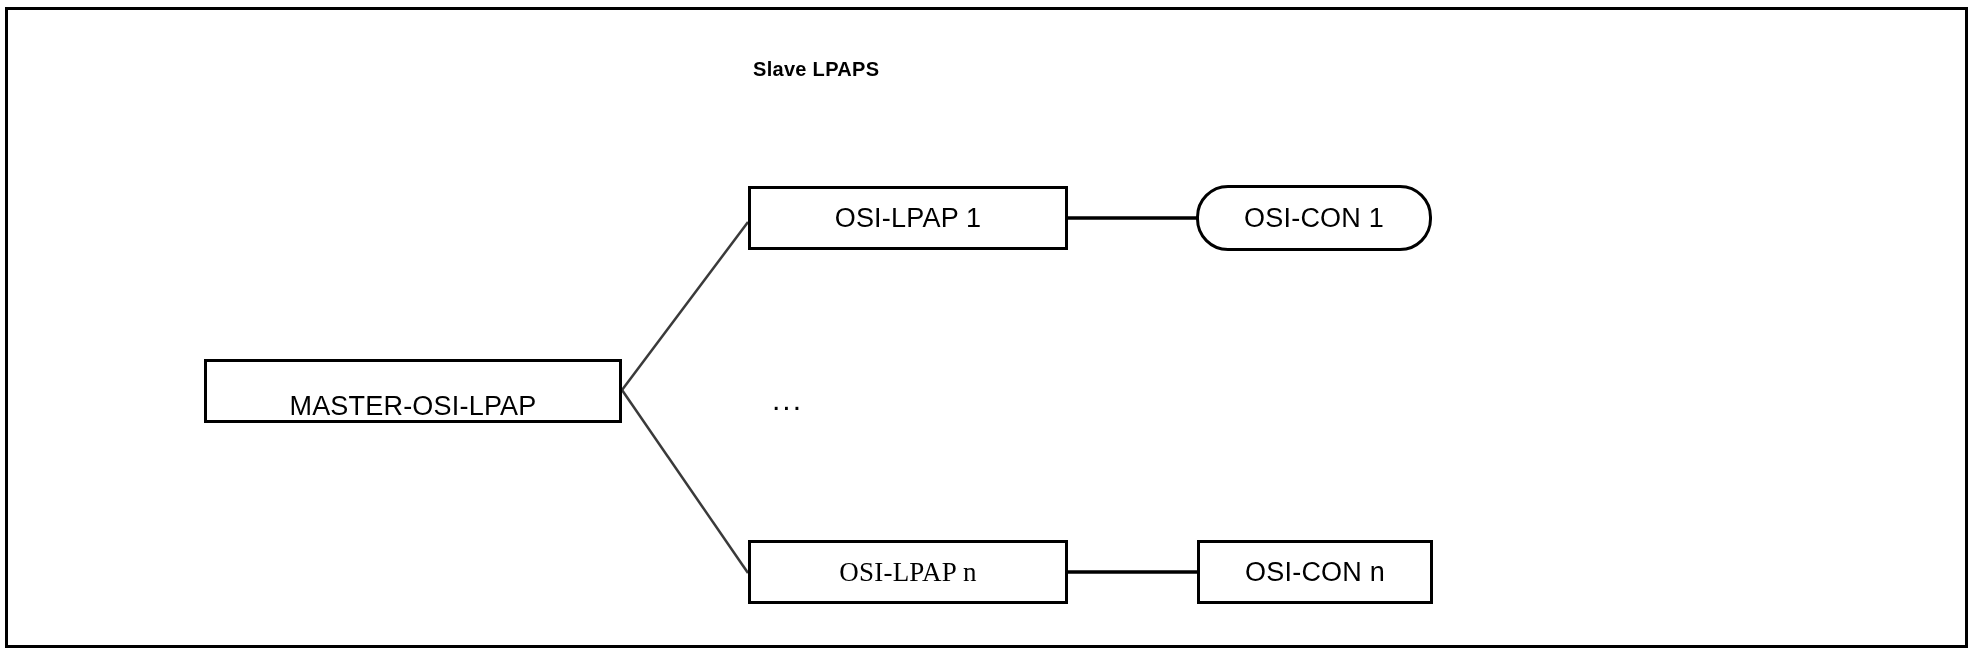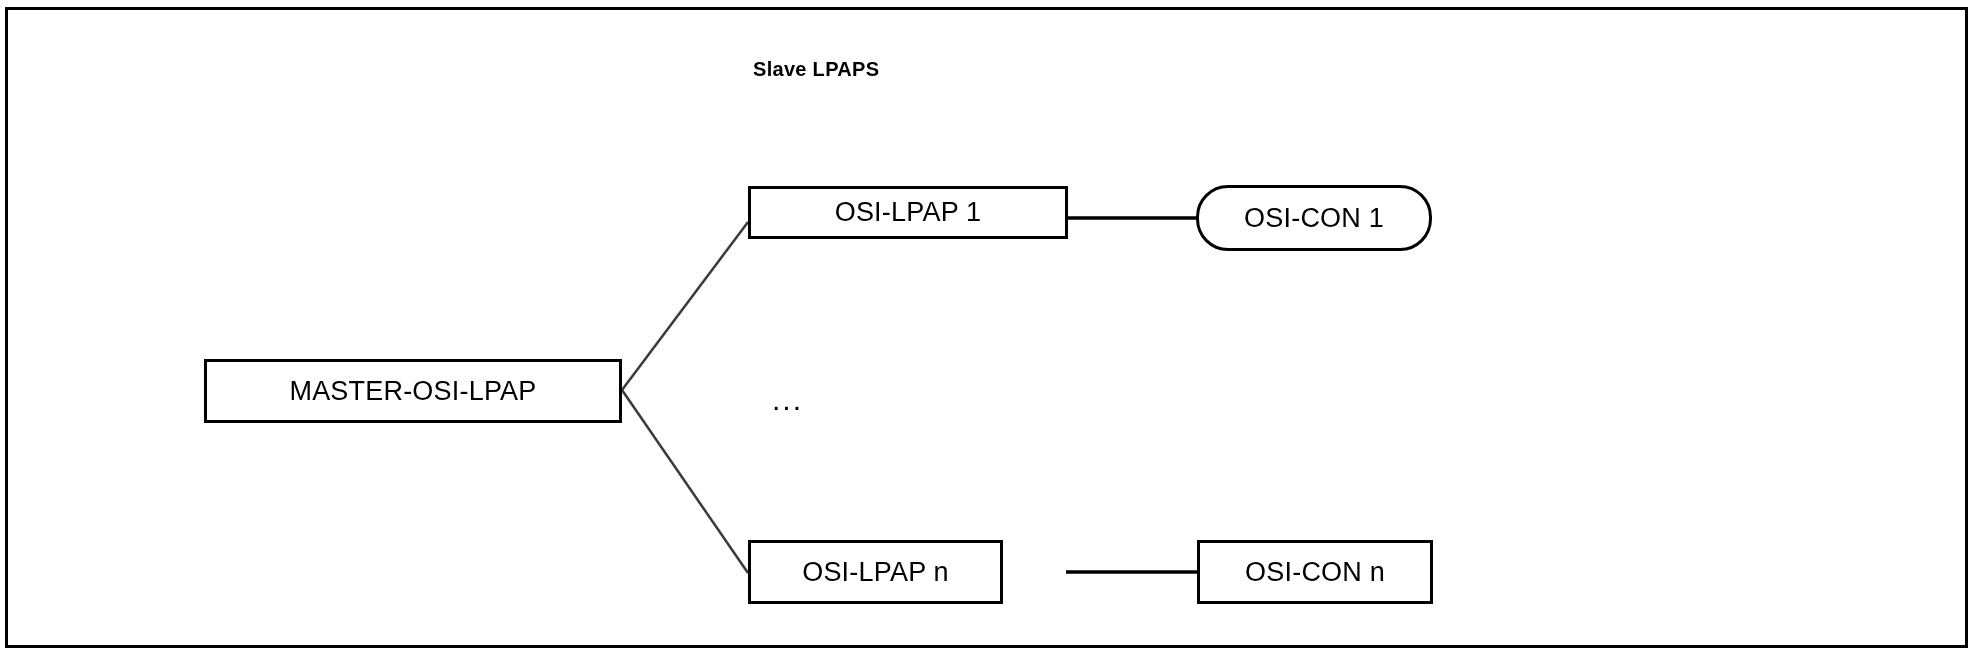--- a/index.html
+++ b/index.html
@@ -51,39 +51,41 @@
     color: #000000;
     line-height: 1;
     letter-spacing: 0.2px;
     white-space: nowrap;
   }
   #node-master {
     left: 204px;
     top: 359px;
     width: 418px;
     height: 64px;
+    align-items: flex-end;
   }
   #node-lpap-1 {
     left: 748px;
     top: 186px;
     width: 320px;
-    height: 53px;
+    height: 64px;
   }
   #node-con-1 {
     left: 1196px;
     top: 185px;
     width: 236px;
     height: 66px;
     border-radius: 32px;
   }
   #node-lpap-n {
     left: 748px;
     top: 540px;
-    width: 255px;
+    width: 320px;
     height: 64px;
+    font-family: Liberation Serif, serif;
   }
   #node-con-n {
     left: 1197px;
     top: 540px;
     width: 236px;
     height: 64px;
   }
   
   #group-title {
     position: absolute;

